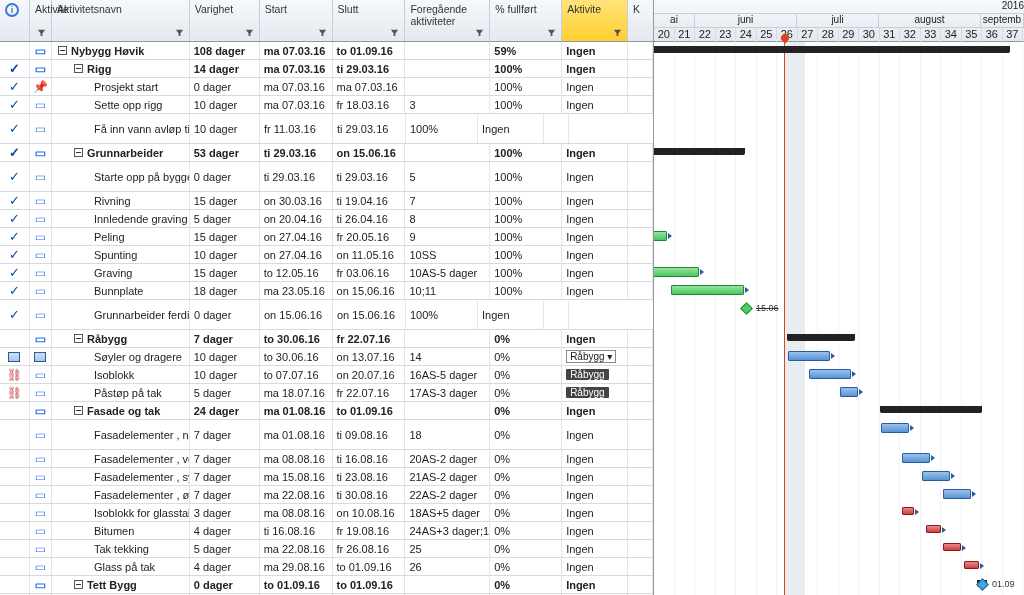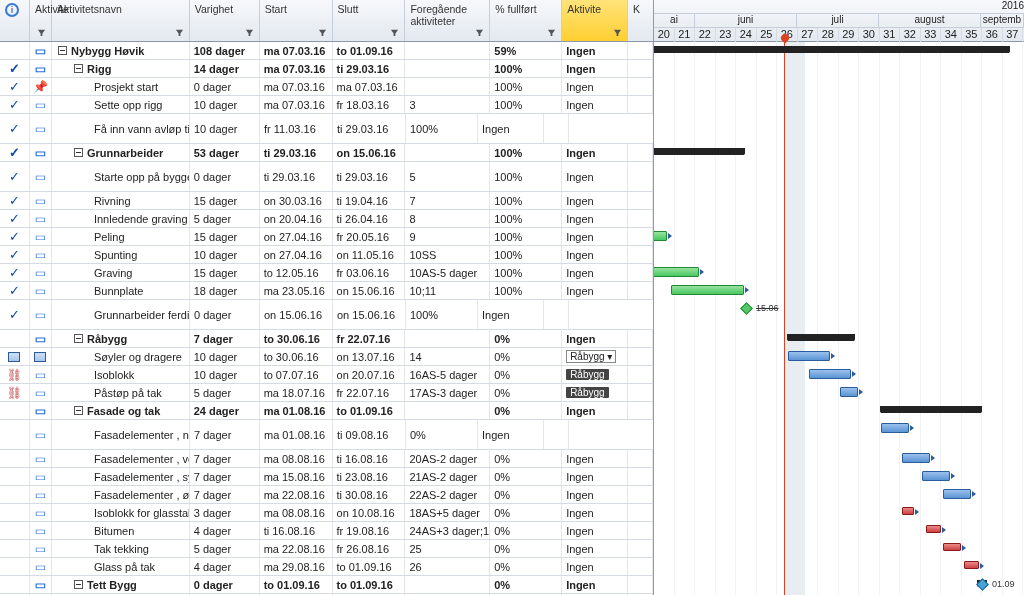--- a/index.html
+++ b/index.html
@@ -538,20 +538,21 @@
           <div class="cell c-info"></div>
           <div class="cell c-ind">
             <span class="note-icon">▭</span>
           </div>
           <div class="cell c-name name indent2">
             <span>Fasadelementer , nord</span>
           </div>
           <div class="cell c-dur">7 dager</div>
           <div class="cell c-start">ma 01.08.16</div>
           <div class="cell c-end">ti 09.08.16</div>
+          <div class="cell c-pred">18</div>
           <div class="cell c-comp">0%</div>
           <div class="cell c-mode">
             <span>Ingen</span>
           </div>
           <div class="cell c-extra"></div>
         </div>
         <div class="row">
           <div class="cell c-info"></div>
           <div class="cell c-ind">
             <span class="note-icon">▭</span>

